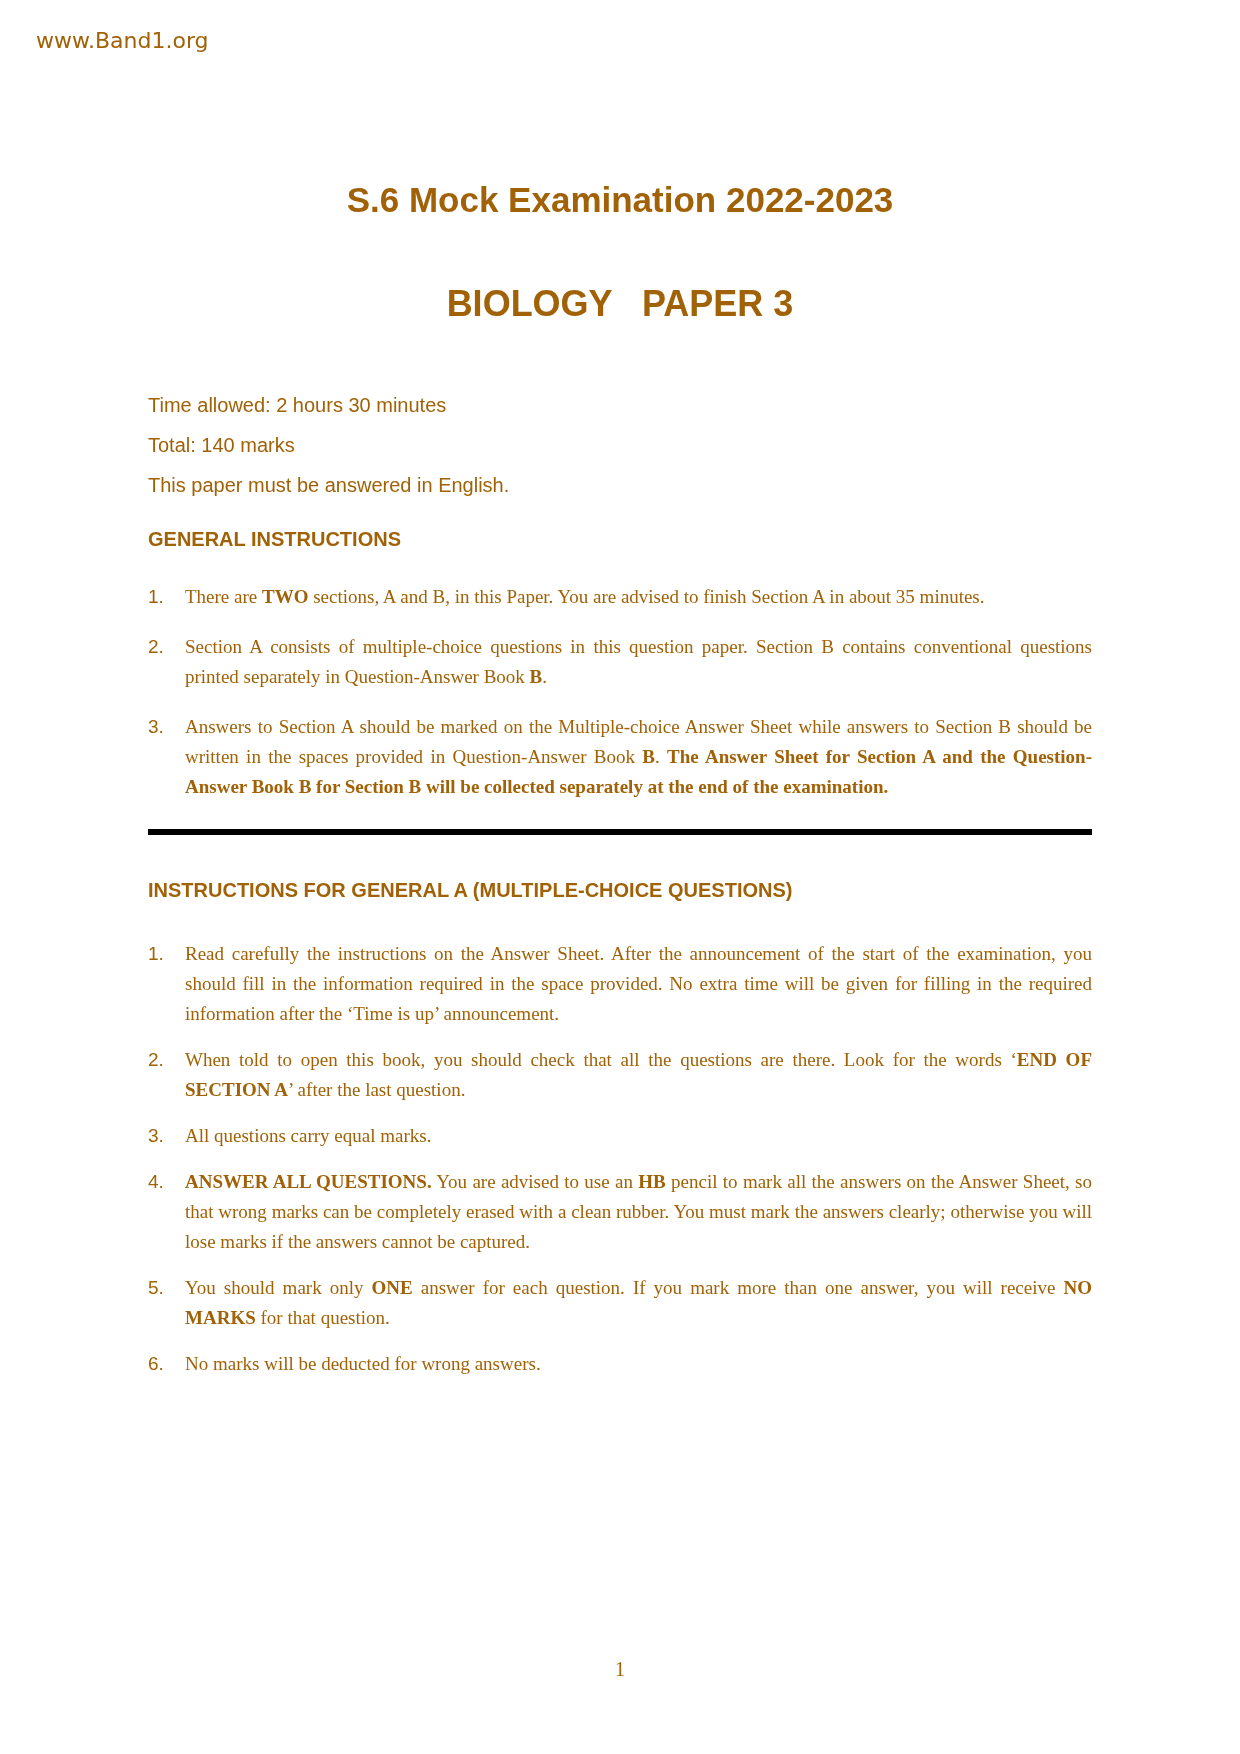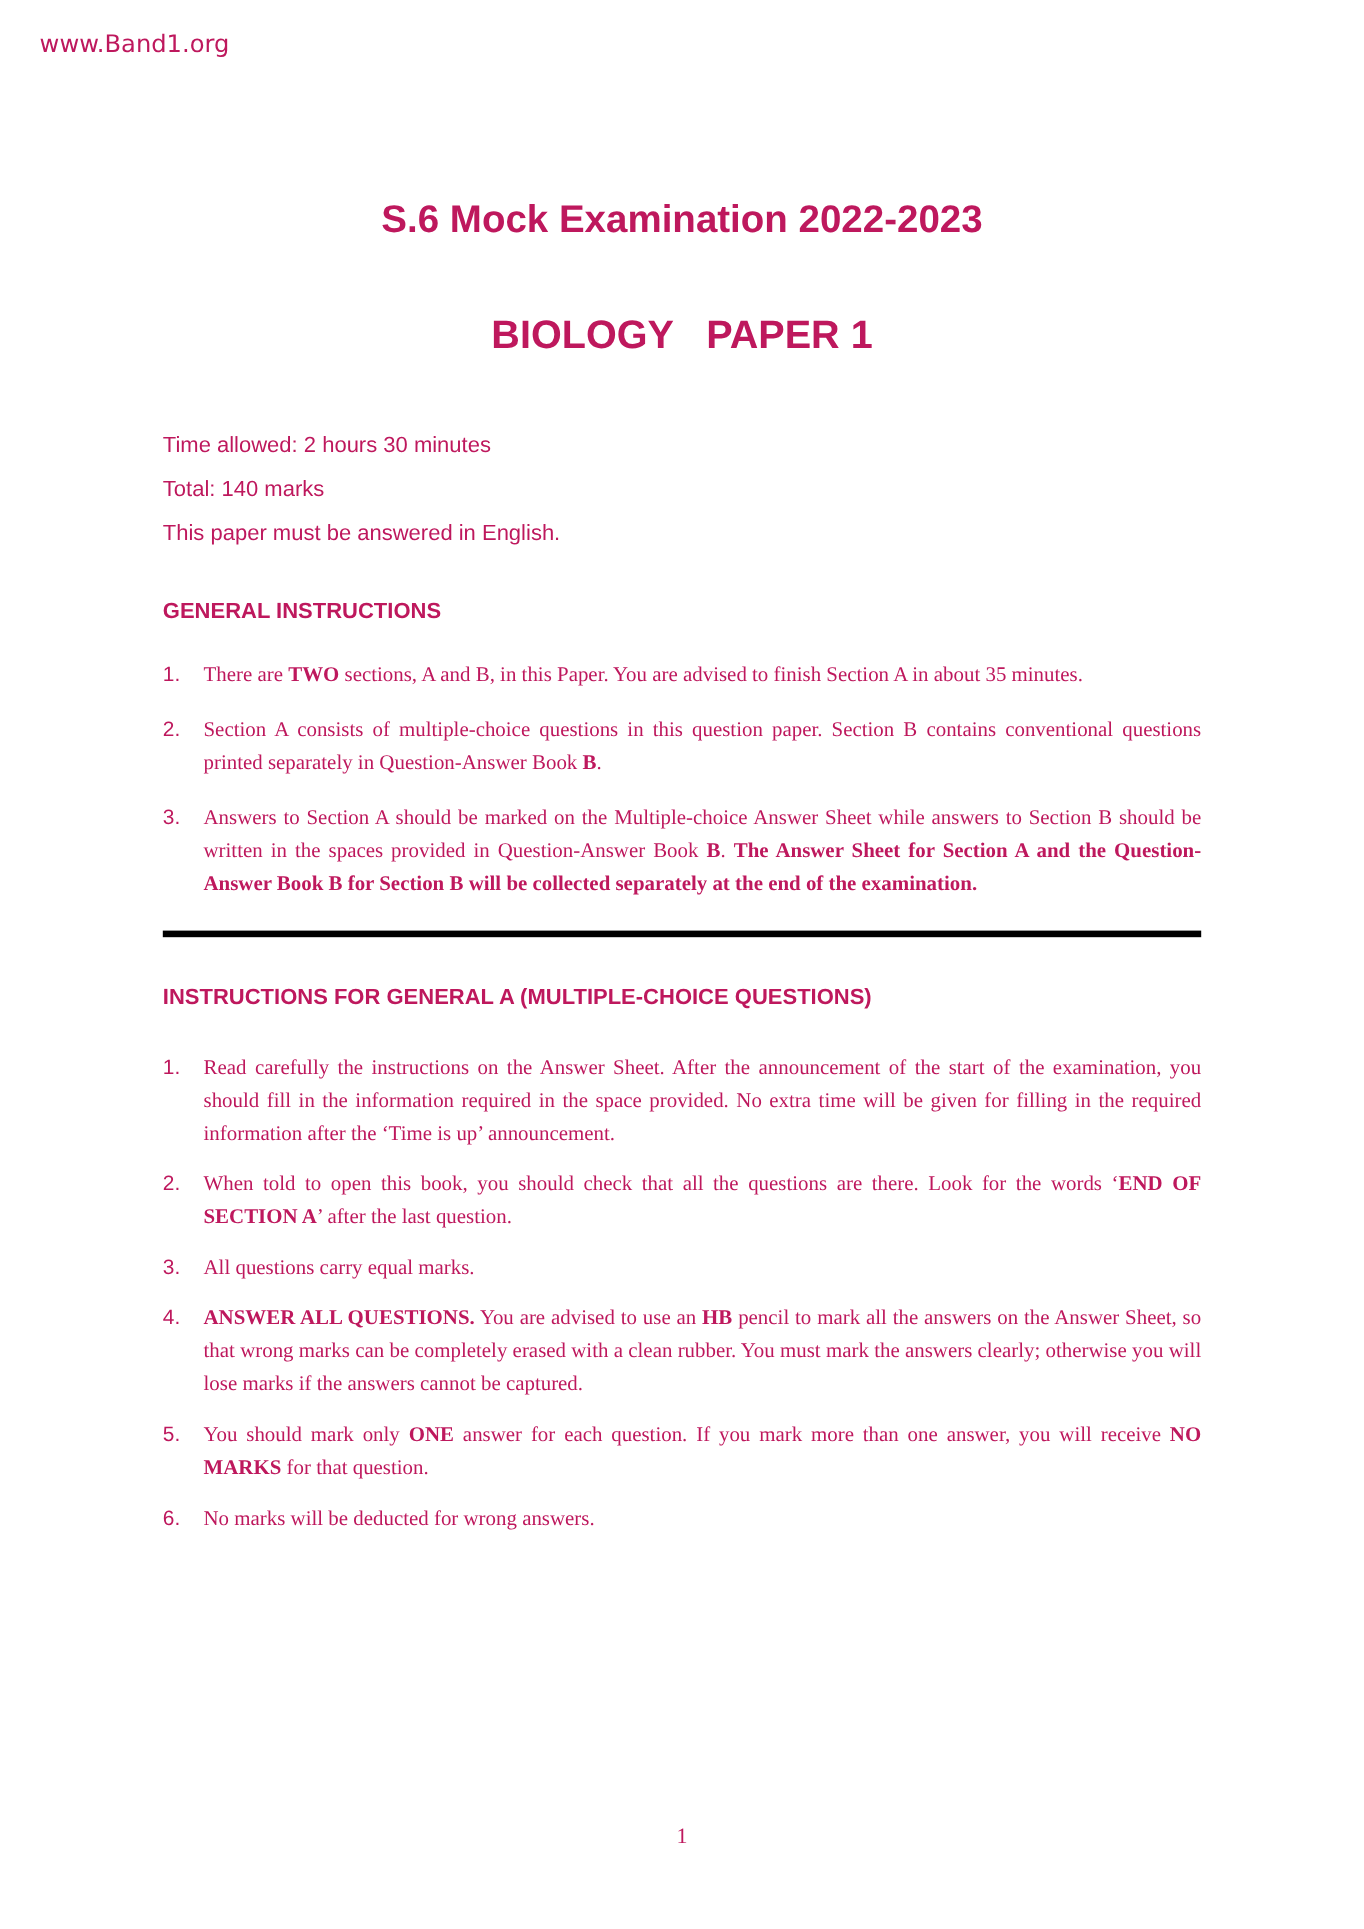--- a/index.html
+++ b/index.html
@@ -1,21 +1,21 @@
 <!DOCTYPE html>
 <html><head>
 <meta charset="utf-8">
 <style>
   html, body { margin:0; padding:0; background:#e8e8e8; }
   .page {
     position:relative;
     width:1240px; height:1754px;
     margin:0 auto;
     background:#ffffff;
-    color:#be185d;
+    color:#a16207;
     font-family:"Liberation Sans", sans-serif;
     overflow:hidden;
   }
   .site {
     position:absolute; left:36px; top:26px;
     font-family:"DejaVu Sans", sans-serif;
     font-size:22px; line-height:30px;
   }
   .fillin-row {
     position:absolute; left:149px; top:72px;
@@ -50,21 +50,21 @@
   }
   .meta {
     margin-top:60px;
     text-align:left;
     font-size:20px; line-height:40px;
   }
   .meta div { margin:0; }
   .sec-heading {
     font-size:20px; font-weight:bold; line-height:26px;
   }
-  .gi-heading { margin-top:38px; }
+  .gi-heading { margin-top:21px; }
   .mc-heading { margin-top:42px; }
   .list { margin-top:30px; }
   .mc-list { margin-top:36px; }
   .li {
     display:flex;
     margin-bottom:20px;
     font-size:19px; line-height:30px;
   }
   .mc-list .li { margin-bottom:16px; }
   .li:last-child { margin-bottom:0; }
@@ -86,21 +86,21 @@
 <body>
 
 <div class="page">
 
   <div class="site">www.Band1.org</div>
 
 
   <div class="content">
 
     <div class="title1">S.6 Mock Examination 2022-2023</div>
-    <div class="title2">BIOLOGY   PAPER 1</div>
+    <div class="title2">BIOLOGY   PAPER 3</div>
 
     <div class="meta">
       <div>Time allowed: 2 hours 30 minutes</div>
       <div>Total: 140 marks</div>
       <div>This paper must be answered in English.</div>
     </div>
 
     <div class="sec-heading gi-heading">GENERAL INSTRUCTIONS</div>
 
     <div class="list">

